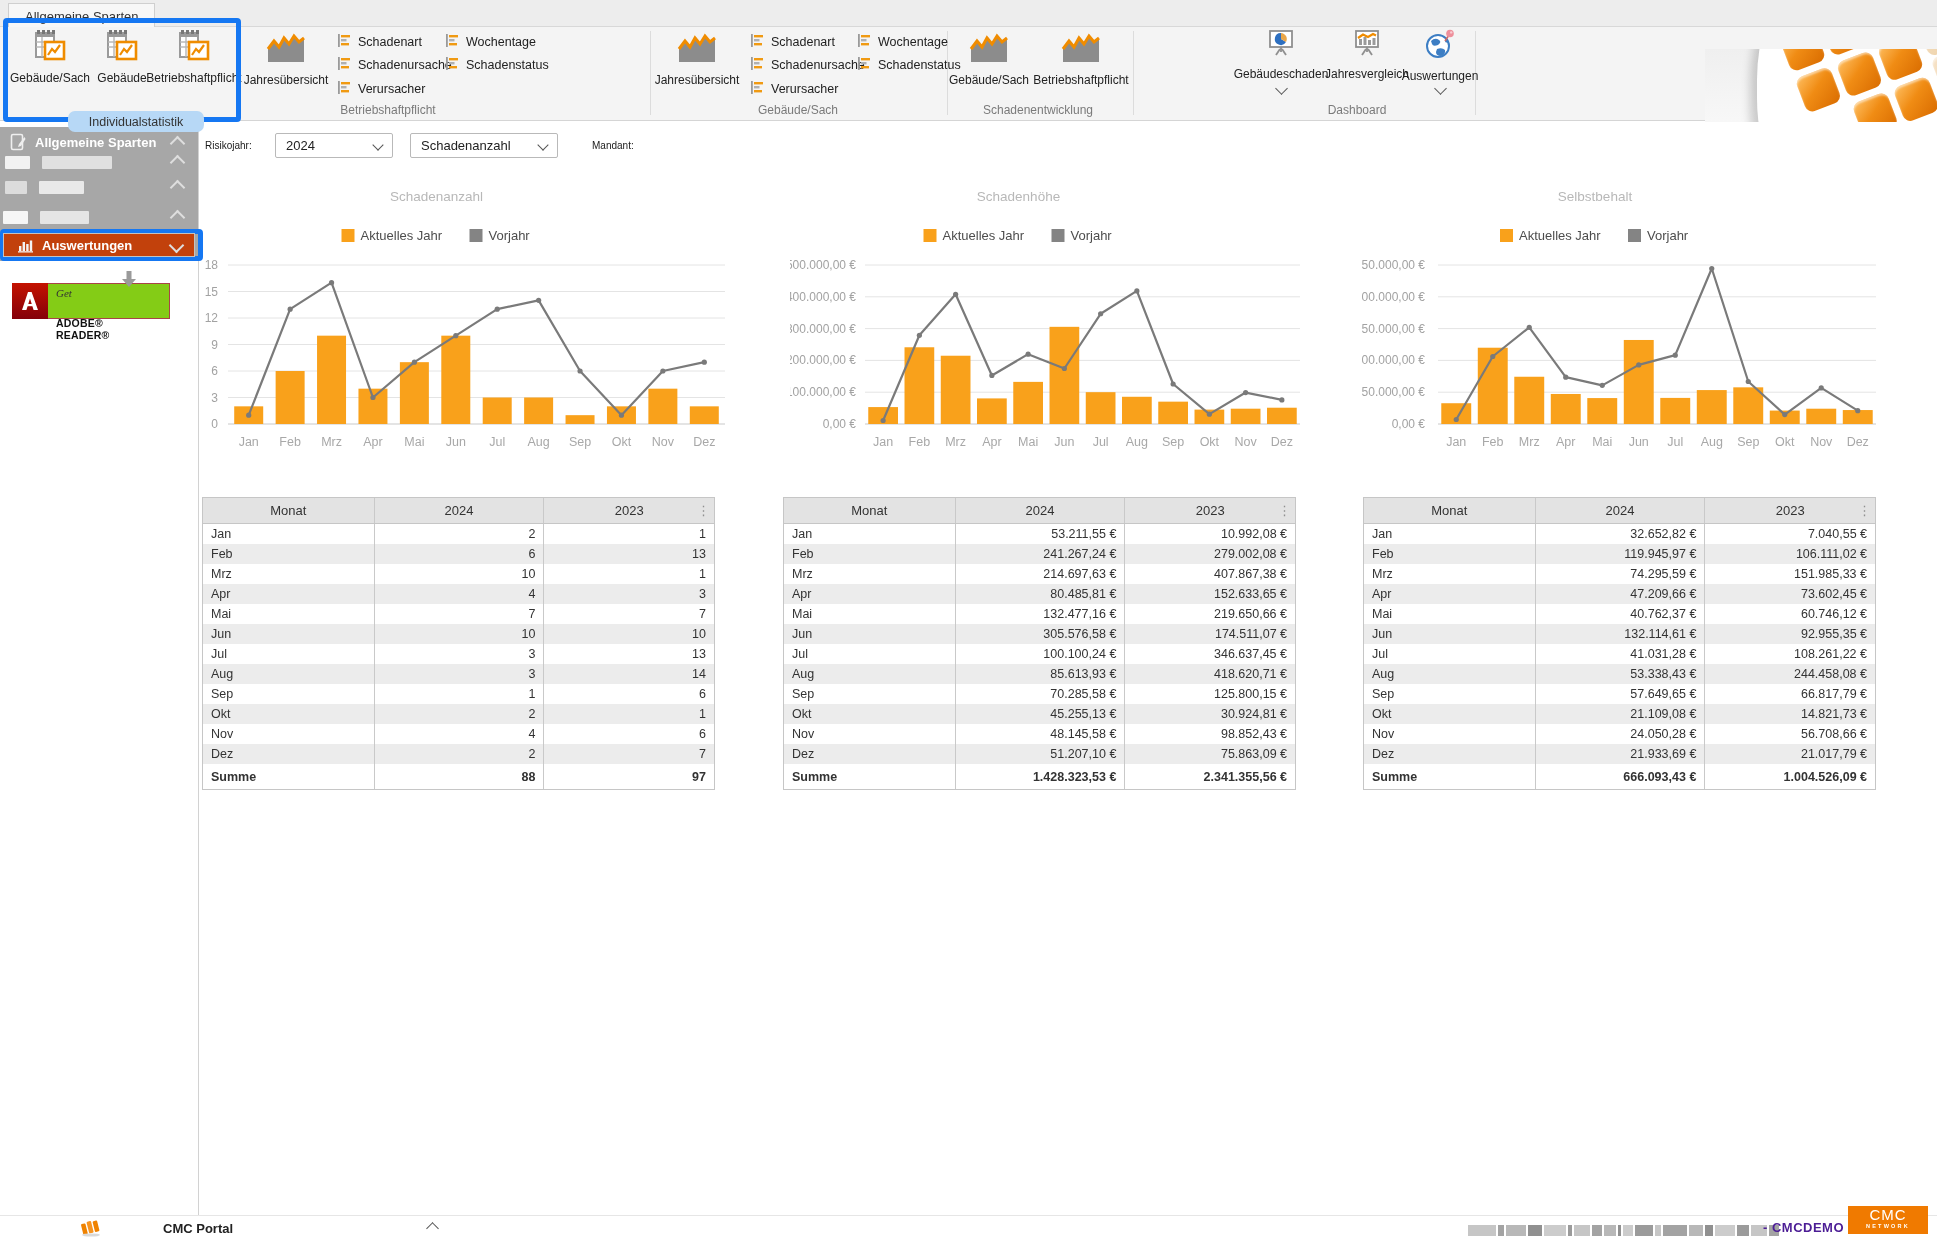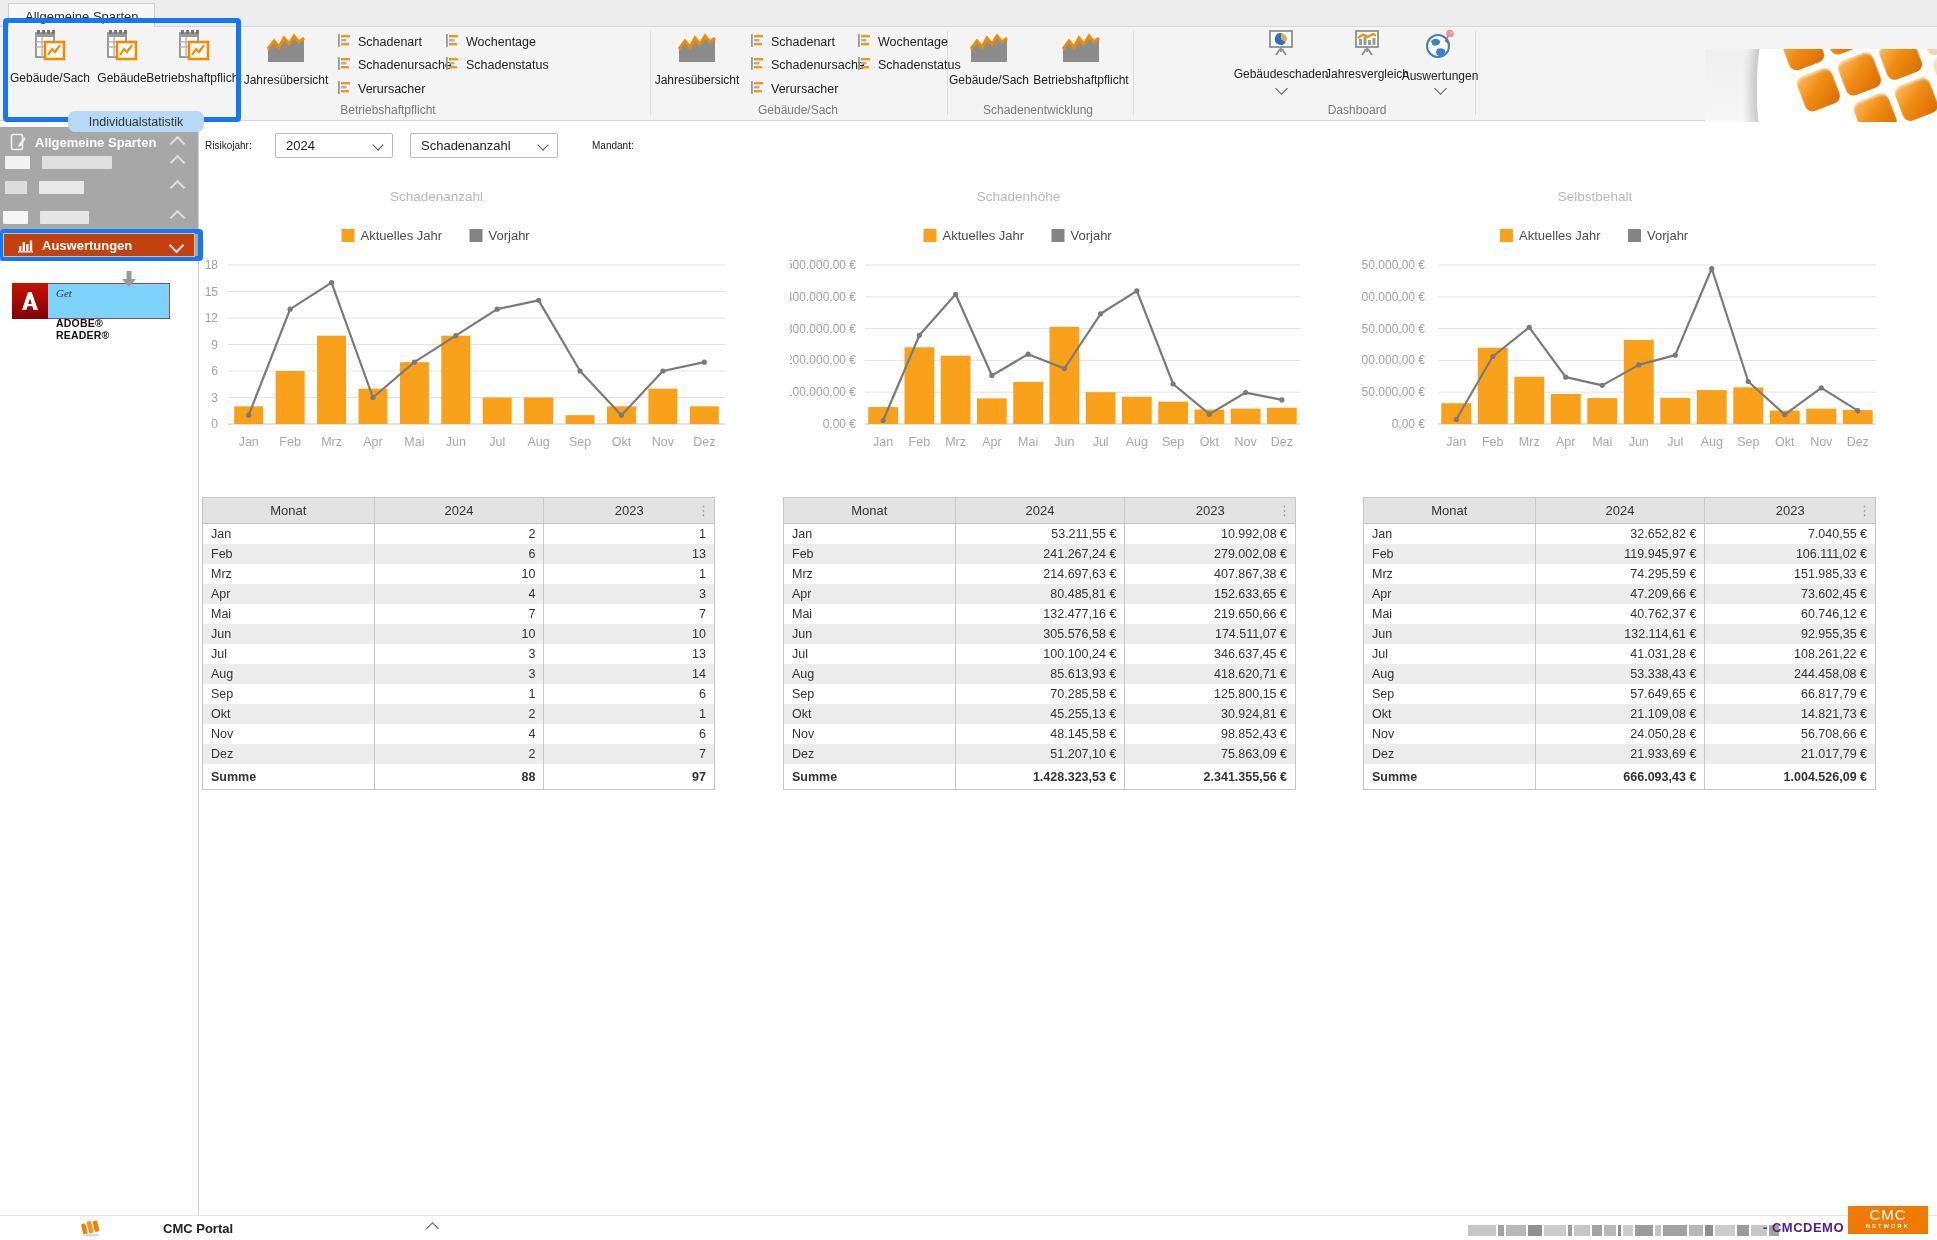--- a/index.html
+++ b/index.html
@@ -42,21 +42,21 @@
   .schev{width:9px;height:9px;border-right:2.4px solid #dedede;border-bottom:2.4px solid #dedede;}
   .schev.up{transform:rotate(-135deg);}
   .schev.down{transform:rotate(45deg);}
   .redact-block{display:inline-block;height:13px;border-radius:1px;}
   #ausw-btn{left:3px;top:233px;width:192px;height:24px;background:#c2410c;border:1px solid #c2c2c2;box-sizing:border-box;
     display:flex;align-items:center;gap:9px;padding-left:14px;color:#fff;font-weight:bold;font-size:13px;z-index:6;}
   #vdivider{left:198px;top:127px;width:1px;height:1088px;background:#d2d2d2;}
   
   #adobe{left:12px;top:283px;width:158px;height:36px;display:flex;cursor:pointer;}
   #adobe .sq{width:36px;height:36px;background:linear-gradient(180deg,#c41200,#84000a);display:flex;align-items:center;justify-content:center;}
-  #adobe .rest{flex:1;background:#7dd3fc;border:1px solid #a94448;border-left:none;box-sizing:border-box;padding:3px 12px 0 8px;}
+  #adobe .rest{flex:1;background:#84cc16;border:1px solid #a94448;border-left:none;box-sizing:border-box;padding:3px 12px 0 8px;}
   #adobe .get{font-family:"Liberation Serif",serif;font-style:italic;font-size:11px;color:#333;}
   #adobe .brand-t{font-size:10.5px;font-weight:bold;color:#111;letter-spacing:.2px;margin-top:18px;}
   
   .chart-block{overflow:visible;}
   .chart-block svg{font-family:"Liberation Sans",sans-serif;}
   
   .tbl{width:513px;border:1px solid #c6c6c6;background:#fff;box-sizing:border-box;font-size:12.5px;color:#333;}
   .thead{display:flex;background:#e3e3e3;border-bottom:1px solid #c6c6c6;height:26px;position:relative;box-sizing:border-box;}
   .th{display:flex;align-items:center;justify-content:center;font-size:13px;color:#333;height:100%;box-sizing:border-box;}
   .th+.th,.td+.td{border-left:1px solid #c9c9c9;}

